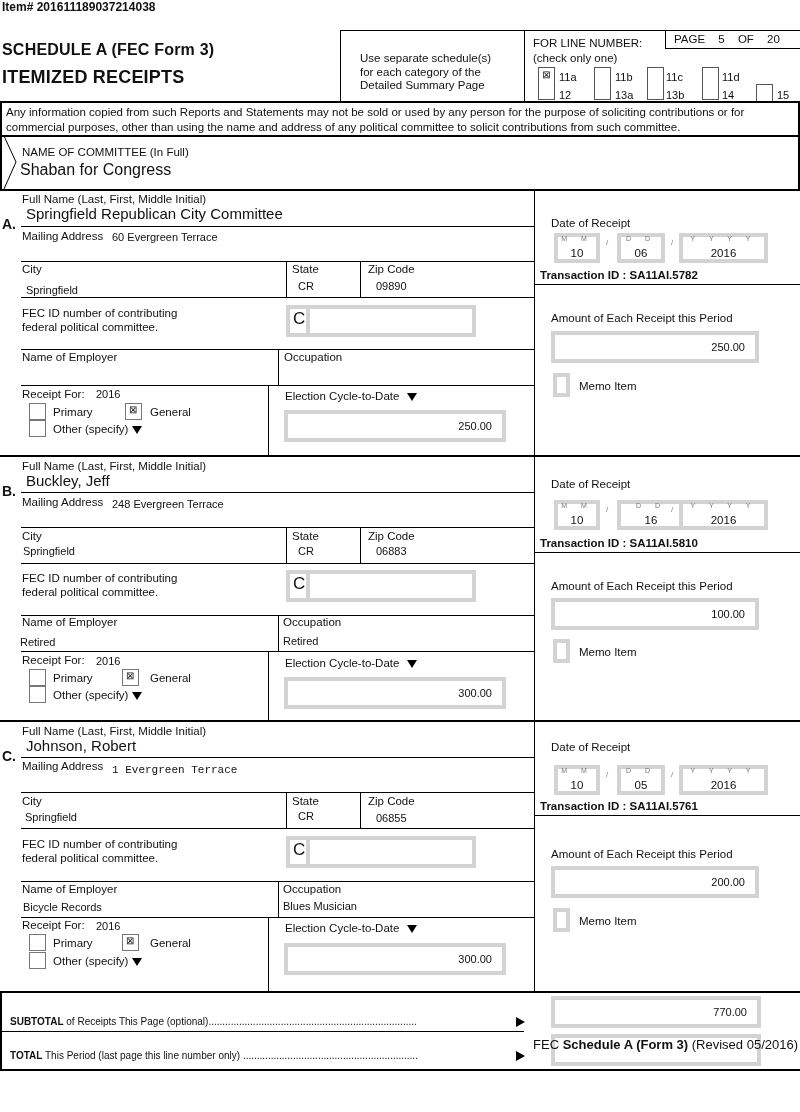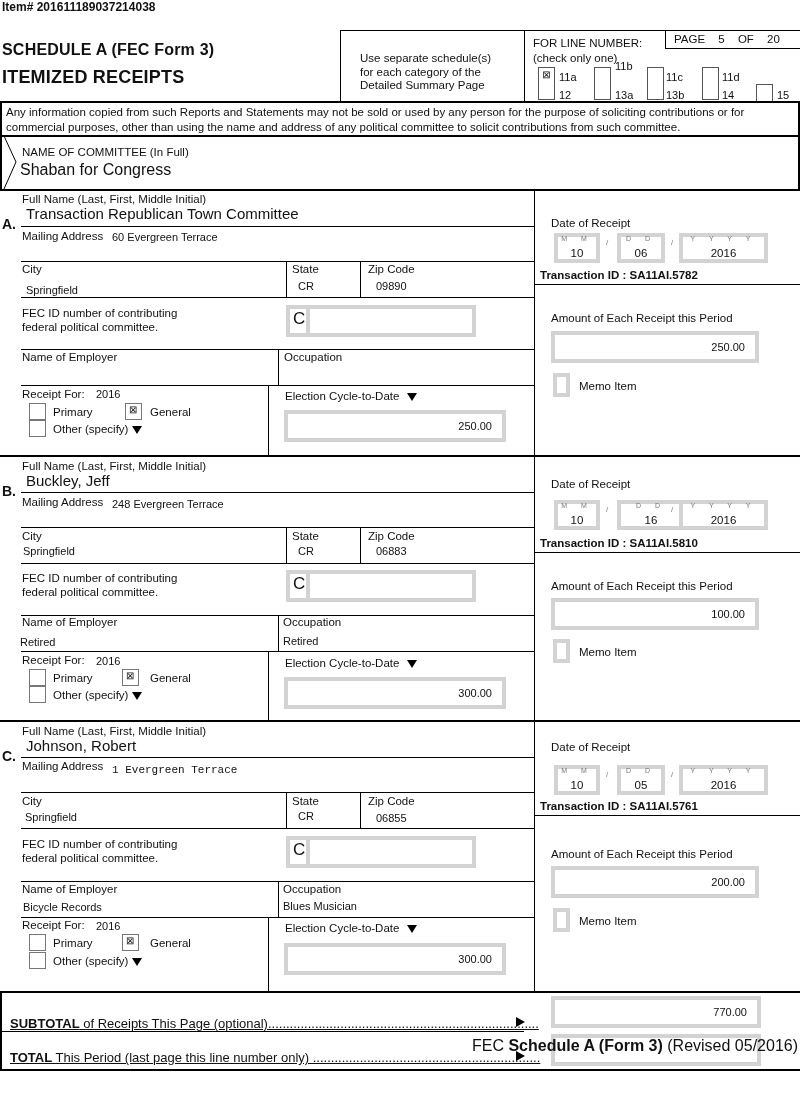--- a/index.html
+++ b/index.html
@@ -38,24 +38,24 @@
   .datebox .dv { position: absolute; top: 10px; left: 0; right: 0; text-align: center; font-size: 11.5px; }
   .slash { position: absolute; font-size: 8px; color: #777; }
   .txid { position: absolute; font-size: 11.5px; font-weight: bold; }
   .cbox { position: absolute; width: 17px; height: 17px; border: 1px solid #777; background: #fff; }
   .cbox.x::after { content: "\22A0"; position: absolute; left: 3px; top: 0px; font-size: 10px; }
   .memo { position: absolute; width: 17px; height: 24px; border: 4px solid #d3d3d3; }
   .tri { display: inline-block; width: 0; height: 0; border-left: 5px solid transparent; border-right: 5px solid transparent; border-top: 8px solid #000; vertical-align: middle; margin-left: 4px; }
   .rtri { position: absolute; width: 0; height: 0; border-top: 5px solid transparent; border-bottom: 5px solid transparent; border-left: 9px solid #000; }
   .cfield { position: absolute; border: 4px solid #d3d3d3; height: 32px; width: 190px; }
   .cfield .c { position: absolute; left: 0; top: 0; width: 20px; height: 24px; font-size: 17px; padding-left: 3px; border-right: 4px solid #d3d3d3; }
-  .footer { right: 2px; top: 1037px; font-size: 16px; }
+  .footer { right: 2px; top: 1037px; font-size: 13px; }
   .footer b { font-weight: bold; }
   .totals-box { left: 0; top: 991px; width: 800px; height: 80px; border: 2px solid #000; border-right: none; }
-  .tot-lbl { position: absolute; font-size: 13px; text-decoration: underline; }
+  .tot-lbl { position: absolute; font-size: 10px; }
   .tot-lbl b { font-weight: bold; }
 </style>
 </head>
 <body>
 
 <div class="abs image-id">Item# 201611189037214038</div>
 <div class="abs title1">SCHEDULE A  (FEC Form 3)</div>
 <div class="abs title2">ITEMIZED RECEIPTS</div>
 
 <div class="abs sep-box"></div>
@@ -71,21 +71,21 @@
 <div class="abs page-box">
   <span>PAGE</span>
   <span>5</span>
   <span>OF</span>
   <span>20</span>
 </div>
 
 <div class="abs lbox top xmark" style="left:538px;top:67px;">⊠</div>
 <div class="abs lbox-label" style="left:559px;top:71px;">11a</div>
 <div class="abs lbox top" style="left:594px;top:67px;"></div>
-<div class="abs lbox-label" style="left:615px;top:60px;">11b</div>
+<div class="abs lbox-label" style="left:615px;top:71px;">11b</div>
 <div class="abs lbox top" style="left:647px;top:67px;"></div>
 <div class="abs lbox-label" style="left:666px;top:71px;">11c</div>
 <div class="abs lbox top" style="left:702px;top:67px;"></div>
 <div class="abs lbox-label" style="left:722px;top:71px;">11d</div>
 
 <div class="abs lbox bot" style="left:538px;top:84px;"></div>
 <div class="abs lbox-label" style="left:559px;top:89px;">12</div>
 <div class="abs lbox bot" style="left:594px;top:84px;"></div>
 <div class="abs lbox-label" style="left:615px;top:89px;">13a</div>
 <div class="abs lbox bot" style="left:647px;top:84px;"></div>
@@ -103,21 +103,21 @@
   </svg>
 </div>
 <div class="abs committee-label">NAME OF COMMITTEE (In Full)</div>
 <div class="abs committee-name">Shaban for Congress</div>
 
 <div class="vline" style="left:534px;top:191px;height:800px;"></div>
 
 <div>
   <div class="letter" style="left:2px;top:216px;">A.</div>
   <div class="lbl" style="left:22px;top:193px;">Full Name (Last, First, Middle Initial)</div>
-  <div class="name-val" style="left:26px;top:205px;">Transaction Republican Town Committee</div>
+  <div class="name-val" style="left:26px;top:205px;">Springfield Republican City Committee</div>
   <div class="hline" style="left:21px;top:226px;width:513px;"></div>
   <div class="lbl" style="left:22px;top:230px;">Mailing Address</div>
   <div class="val" style="left:112px;top:231px;">60 Evergreen Terrace</div>
   <div class="hline" style="left:21px;top:261px;width:513px;"></div>
   <div class="lbl" style="left:22px;top:263px;">City</div>
   <div class="val" style="left:26px;top:284px;">Springfield</div>
   <div class="vline" style="left:286px;top:261px;height:36px;"></div>
   <div class="lbl" style="left:292px;top:263px;">State</div>
   <div class="val" style="left:298px;top:280px;">CR</div>
   <div class="vline" style="left:360px;top:261px;height:36px;"></div>

